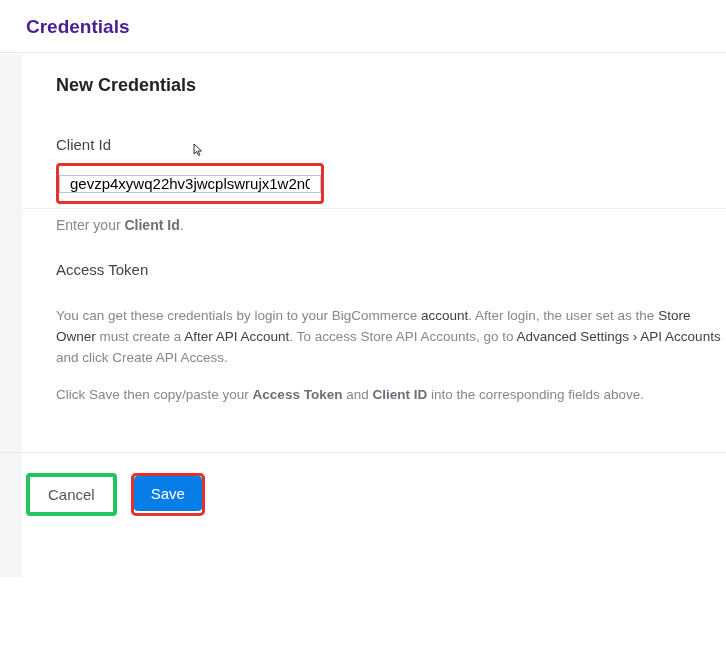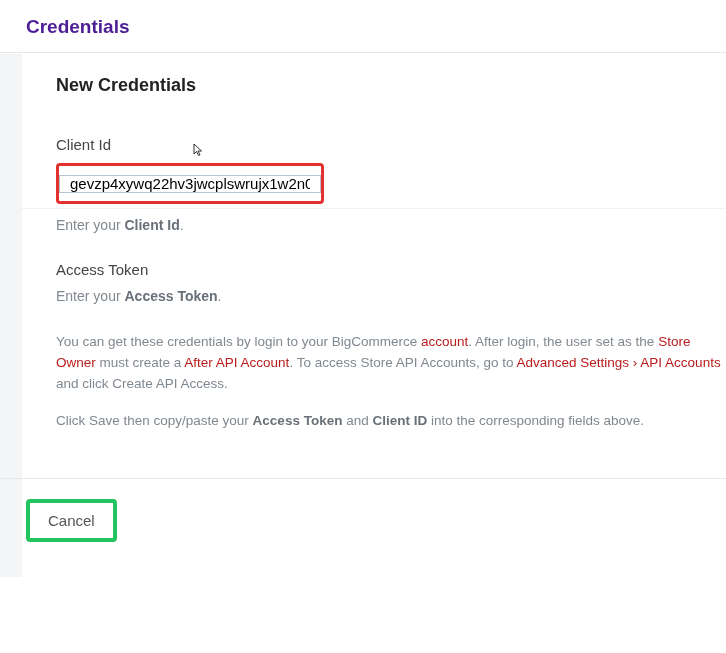--- a/index.html
+++ b/index.html
@@ -10,21 +10,21 @@
     .panel { margin-left: 22px; padding: 22px 0 30px 34px; }
     .panel h2 { font-size: 18px; font-weight: 600; color: #222; margin-bottom: 40px; }
     .field { margin-bottom: 28px; }
     .field-label { font-size: 15px; color: #444; margin-bottom: 10px; display: block; font-weight: 400; }
     .input-wrap { border: 3px solid #e3322d; border-radius: 4px; display: inline-block; }
     .input-inner { border: 1px solid #b8c4d1; border-radius: 0; background: #fff; }
     input[type=text] { border: none; outline: none; font-size: 15px; padding: 9px 10px; min-width: 260px; font-family: inherit; background: transparent; }
     .hint { color: #808890; font-size: 14px; margin-top: 8px; }
     .hint b { color: #6a7078; font-weight: 600; }
     .info { color: #808890; font-size: 13.5px; line-height: 1.55; margin-bottom: 16px; padding-right: 0; }
-    .info a { color: #b91c1c; text-decoration: none; }
+    .info a { color: #404040; text-decoration: none; }
     .info b { color: #6a7078; font-weight: 600; }
     .footer { border-top: 1px solid #e8e8e8; padding: 20px 26px; display: flex; gap: 14px; }
     .btn { font-size: 15px; padding: 9px 18px; border-radius: 4px; cursor: pointer; font-family: inherit; }
     .btn-cancel { background: #fff; border: 4px solid #22c55e; color: #555; }
     .btn-save-wrap { border: 3px solid #e3322d; border-radius: 5px; display: inline-block; }
     .btn-save { background: #077ee7; border: none; color: #fff; padding: 9px 17px; }
     .cursor { position: absolute; left: 193px; top: 143px; font-size: 13px; color: #333; pointer-events: none; }
     .row-line { border-bottom: 1px solid #f0f2f4; margin-left: -34px; padding-left: 34px; padding-bottom: 4px; margin-bottom: 0; }
   </style>
 </head>
@@ -54,30 +54,30 @@
         </span>
       </span>
     </div>
     <p class="hint">
       <span>Enter your </span><b>Client Id</b><span>.</span>
     </p>
   </div>
 
   <div class="field">
     <label class="field-label">Access Token</label>
-    <p class="hint">
-      <span>Enter your </span><b>Access Token</b><span>.</span>
-    </p>
   </div>
 
   <p class="info">
     <span>You can get these credentials by login to your BigCommerce </span><a href="#">account</a><span>. After login, the user set as the </span><a href="#">Store Owner</a><span> must create a </span><a href="#">After API Account</a><span>. To access Store API Accounts, go to </span><a href="#">Advanced Settings › API Accounts</a><span> and click Create API Access.</span>
   </p>
 
 
   <p class="info">
     <span>Click Save then copy/paste your </span><b>Access Token</b><span> and </span><b>Client ID</b><span> into the corresponding fields above.</span>
   </p>
 </div>
 
 <div class="footer">
   <button class="btn btn-cancel">Cancel</button>
+  <span class="btn-save-wrap">
+    <button class="btn btn-save">Save</button>
+  </span>
 </div>
 
 </body></html>

